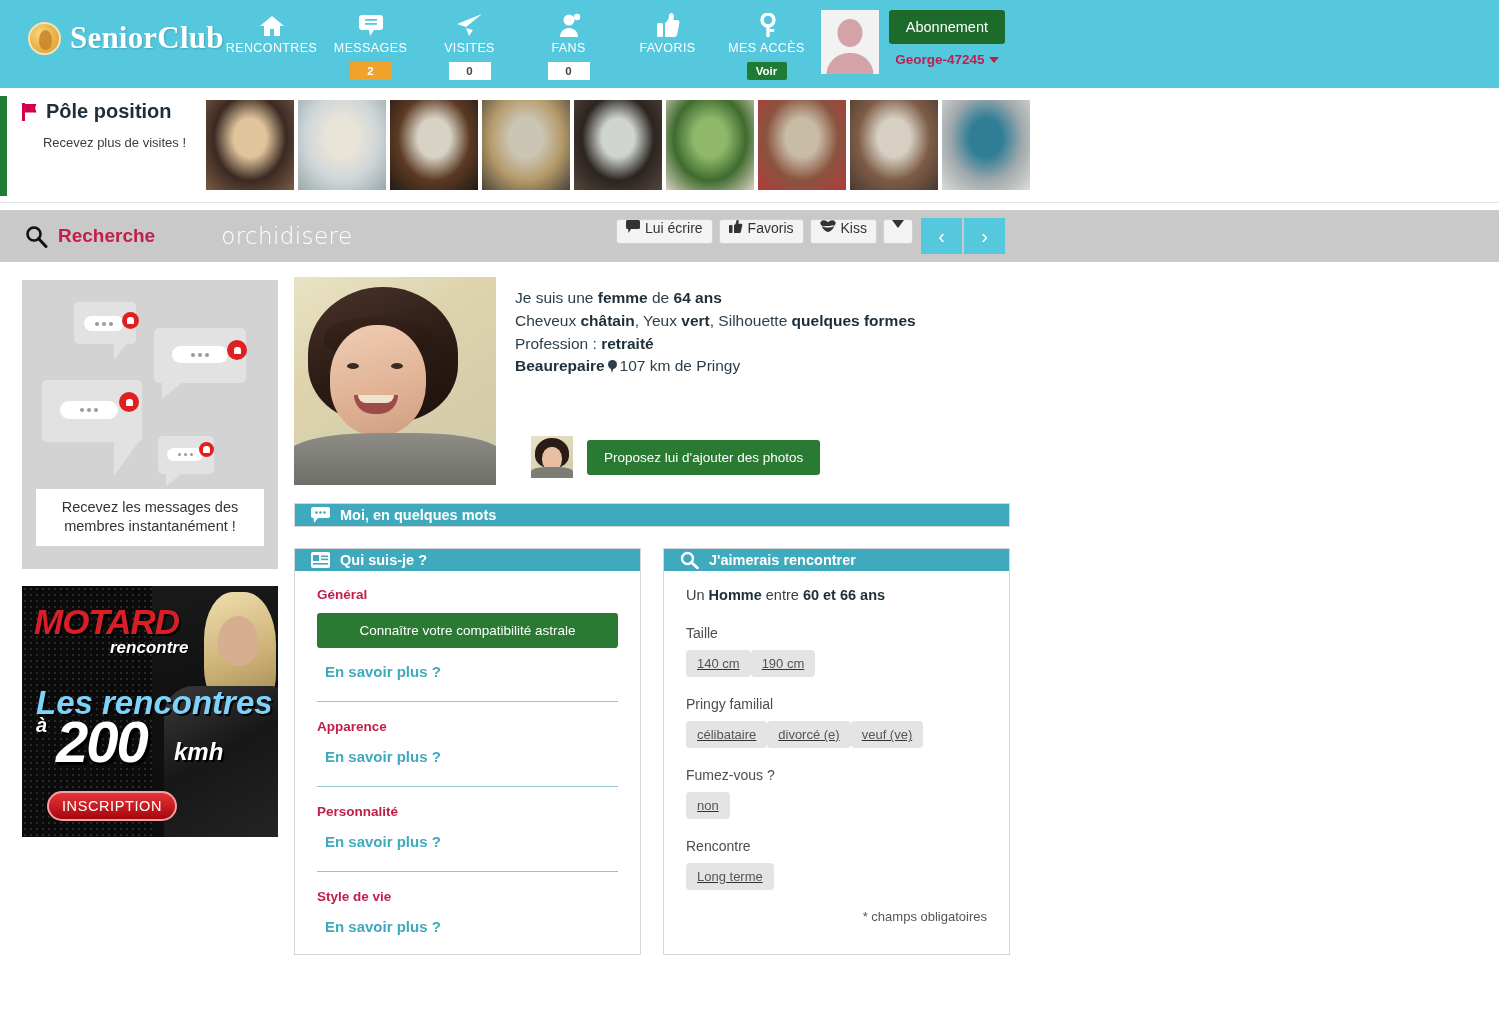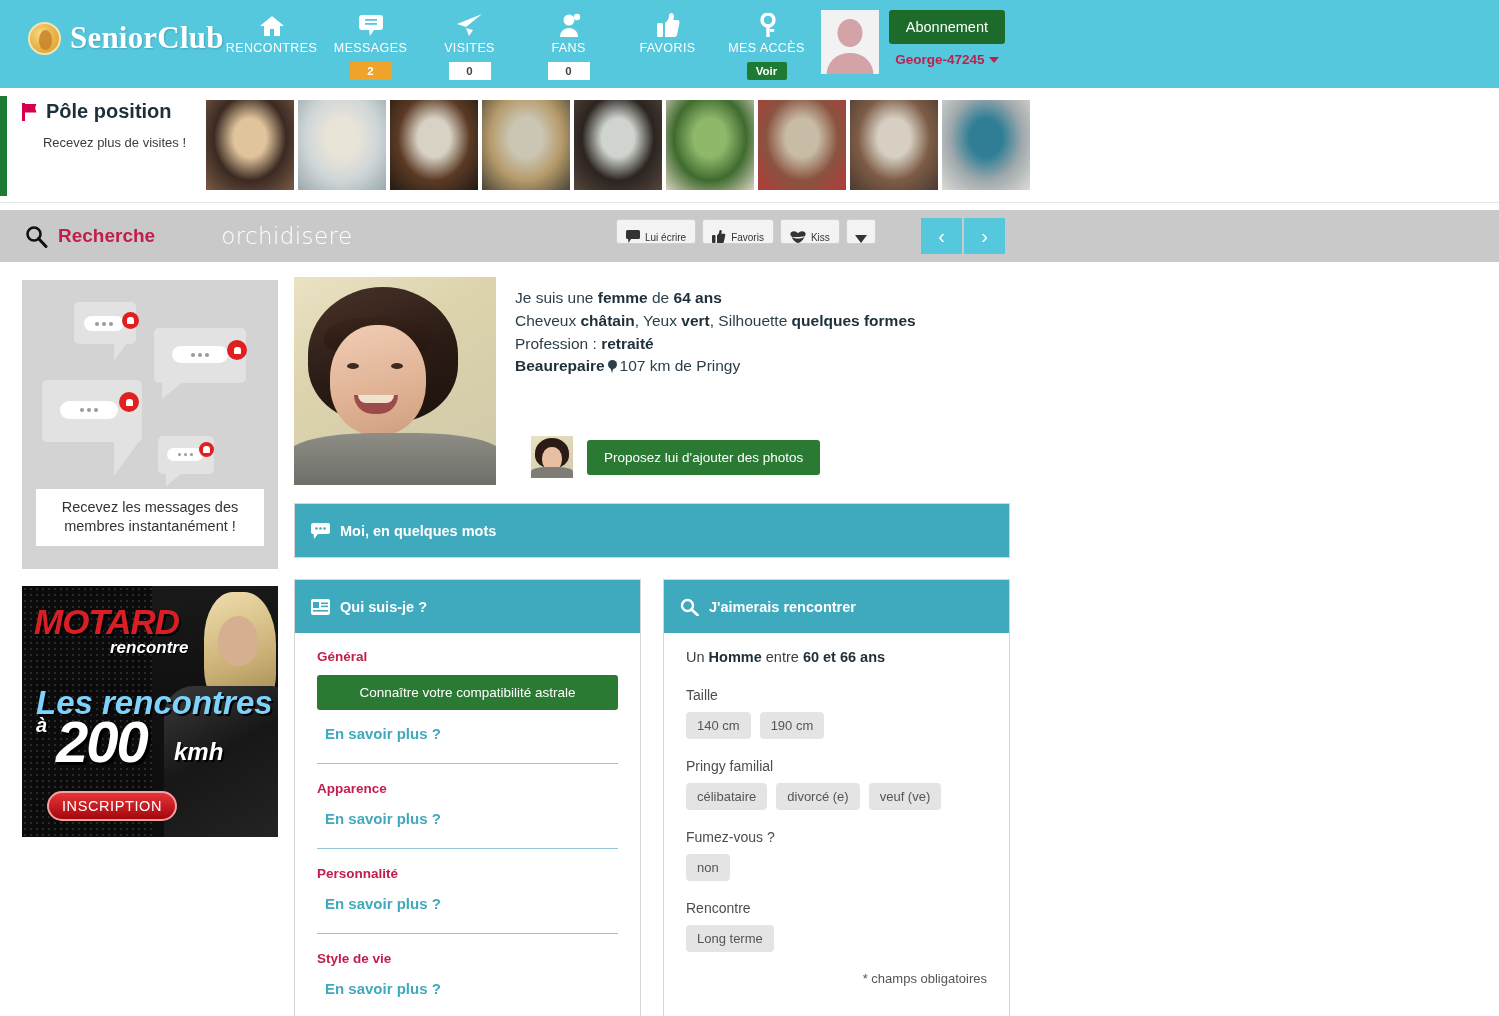--- a/index.html
+++ b/index.html
@@ -110,21 +110,21 @@
   }
   .rech { display:flex; align-items:center; gap:10px; margin-left: 25px; cursor:pointer; }
   .rech-lbl { color:#c21d4b; font-size:19px; font-weight:bold; }
   .profile-handle {
     margin-left: 66px; color:#fff; font-size:23px;
     font-family:"DejaVu Sans", sans-serif; font-weight: 300; letter-spacing:.4px;
   }
   .action-btns { position:absolute; left: 616px; top:9px; display:flex; gap:6px; }
   .abtn {
     background:#f3f3f3; border:1px solid #cfcfcf; border-radius:3px; height:25px;
-    display:flex; align-items:flex-end; gap:5px; padding:0 9px; font-size:10px; color:#333;
+    display:flex; align-items:flex-start; gap:5px; padding:0 9px; font-size:14px; color:#333;
     cursor:pointer; font-family:"Liberation Sans", sans-serif;
   }
   .abtn.caretbtn { padding: 0 8px; }
   .navarrows { position:absolute; left:921px; top:218px; display:flex; gap:2px; }
   .arrowbtn {
     width:41px;height:36px;background:#55c8de;color:#fff;border:none;cursor:pointer;
     font-size:20px;display:flex;align-items:center;justify-content:center;
   }
 
   
@@ -250,21 +250,21 @@
   .mini-photo .m-face{position:absolute;left:11px;top:11px;width:20px;height:24px;border-radius:48%;background:#e8bfa3;}
   .mini-photo .m-body{position:absolute;left:0;bottom:0;width:42px;height:11px;background:#7d7d76;border-radius:40% 40% 0 0;}
   .btn-propose {
     background:#2a7a33; color:#fff; border:none; border-radius:3px; padding:10px 17px;
     font-size:13.5px; cursor:pointer; font-family:"Liberation Sans", sans-serif;
   }
 
   
   .card { border:1px solid #d6d6d6; background:#fff; }
   .card-head {
-    background:#3fa9bd; color:#fff; height:53px; display:flex; align-items:center; gap:10px;
+    background:#3fa9bd; color:#fff; height:22px; display:flex; align-items:center; gap:10px;
     padding-left:16px; font-size:14.5px; font-weight:bold;
   }
   .card-body { padding:16px 22px; }
 
   .card-moi { margin-top: 18px; width:716px; }
   .moi-text { font-size:14.5px; color:#3d3d3d; padding: 18px 24px; }
   .moi-text a { color:#2f8fa3; font-weight:bold; text-decoration:none; cursor:pointer; }
 
   .two-cols { display:flex; gap:22px; margin-top:21px; }
   .col-qui { width:347px; }
@@ -278,21 +278,21 @@
   }
   .more-link {
     display:block; color:#3fa9bd; font-size:15px; font-weight:bold; text-decoration:none;
     padding: 3px 0 3px 8px; cursor:pointer;
   }
   .sec-div { border:0; border-top:1px solid #8ec6d3; margin: 18px 0 17px; }
 
   .renc-head { font-size:14.5px; color:#3d3d3d; margin-bottom: 22px; }
   .renc-head b { color:#1c2f3a; }
   .field-lbl { font-size:14px; color:#4d4d4d; margin-bottom: 9px; }
-  .chips { display:flex; gap:9px; flex-wrap:wrap; margin-bottom: 19px; }
+  .chips { display:flex; flex-wrap:wrap; margin-bottom: 19px; text-decoration: underline; }
   .chip {
     background:#e4e4e4; color:#555; border-radius:4px; padding:6px 11px; font-size:13px;
   }
   .obligatoire { text-align:right; font-size:13px; color:#555; margin-top: 6px; }
 </style>
 </head>
 <body>
 
 <div class="page">
 

